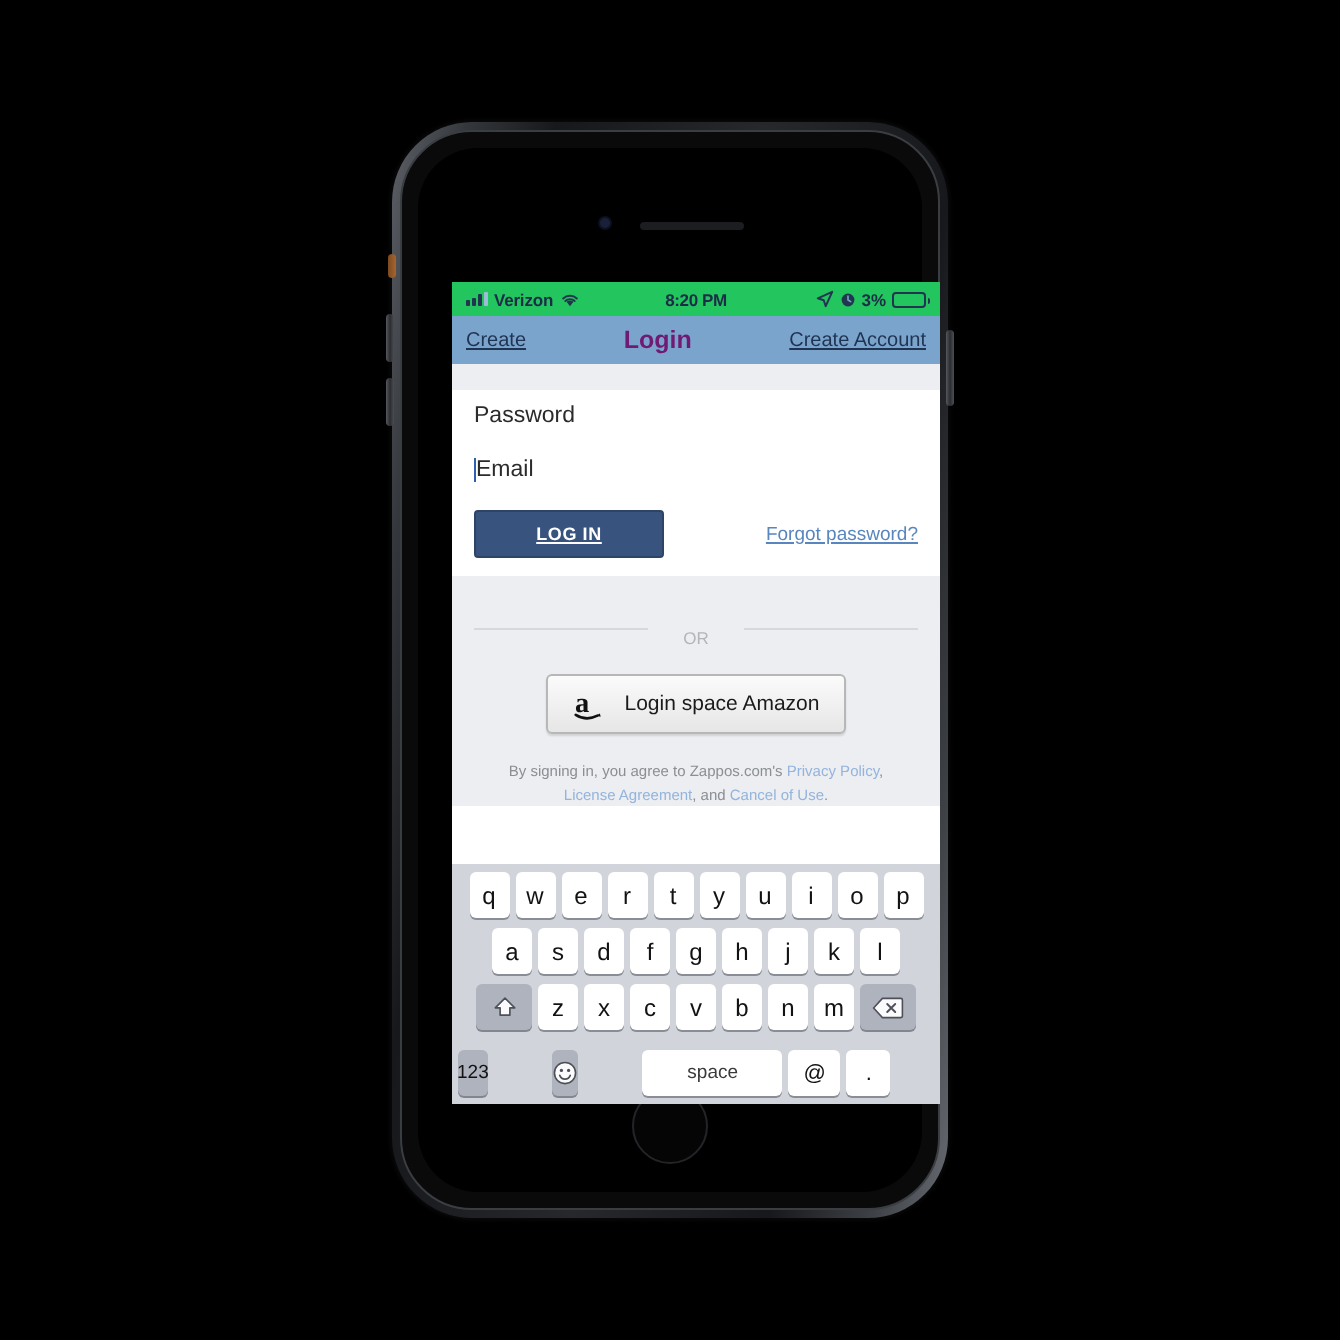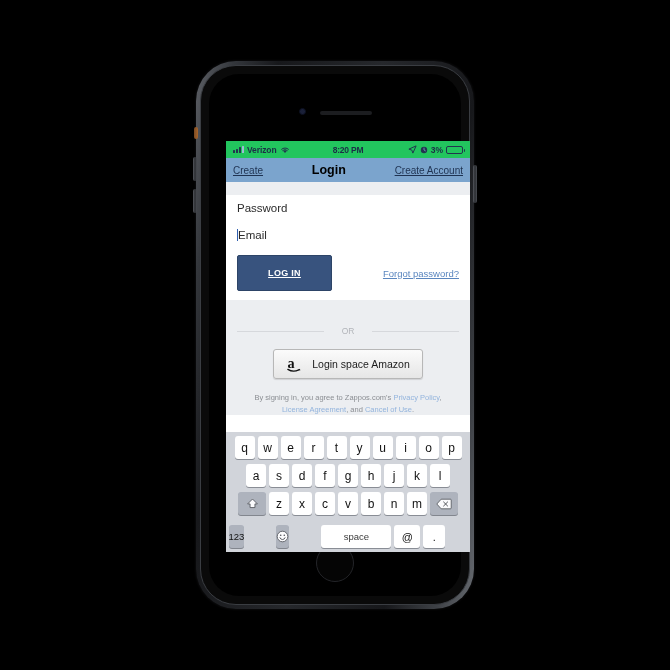--- a/index.html
+++ b/index.html
@@ -96,53 +96,53 @@
   }
   .batt-fill { height: 100%; background: #22354f; border-radius: 1px; }
 
   
   #nav-bar {
     height: 24px; background: #7ba4cd;
     display: flex; align-items: center; justify-content: space-between;
     padding: 0 7px;
   }
   #nav-bar a { color: #1f3352; text-decoration: underline; font-size: 10px; }
-  #nav-title { color: #000000; font-size: 12.5px; font-weight: bold; }
+  #nav-title { color: #701a75; font-size: 12.5px; font-weight: bold; }
 
   
   #form-top-gap { height: 13px; background: #eceef1; }
   #form-card { background: #fff; padding: 0 11px; }
   .field {
     height: 27px; display: flex; align-items: center;
     color: #2b2b2b; font-size: 11.5px;
     border-bottom: 1px solid transparent;
   }
   .field .caret {
     display:inline-block; width:1px; height:12px;
     background:#2f5fb0; margin-right:0px;
   }
   #btn-row {
     display: flex; align-items: center; justify-content: space-between;
     padding: 6px 0 9px;
   }
   #login-btn {
-    width: 95px; height: 36px;
+    width: 95px; height: 24px;
     background: #38537e; border: 1px solid #2d4467;
     border-radius: 2px;
     color: #fff; font-size: 9px; font-weight: bold;
     text-decoration: underline; letter-spacing: .3px;
     display: flex; align-items: center; justify-content: center;
     cursor: pointer;
   }
   #forgot { color: #5a86bf; font-size: 9.5px; text-decoration: underline; }
 
   
   #alt-section { background: #eceef1; padding: 0 11px; }
   #or-row {
-    display: flex; align-items: center; gap: 18px;
+    display: flex; gap: 18px;
     padding-top: 26px; color: #b2b5ba; font-size: 8.5px;
   }
   #or-row .rule { flex: 1; height: 1px; background: #d6d8dc; }
   #amazon-wrap { display: flex; justify-content: center; padding-top: 13px; }
   #amazon-btn {
     display: flex; align-items: center; gap: 8px;
     padding: 5px 12px;
     background: linear-gradient(180deg,#fbfbfb,#e6e6e6);
     border: 1px solid #b7b7b7; border-radius: 3px;
     box-shadow: 0 1px 1px rgba(0,0,0,.12);

